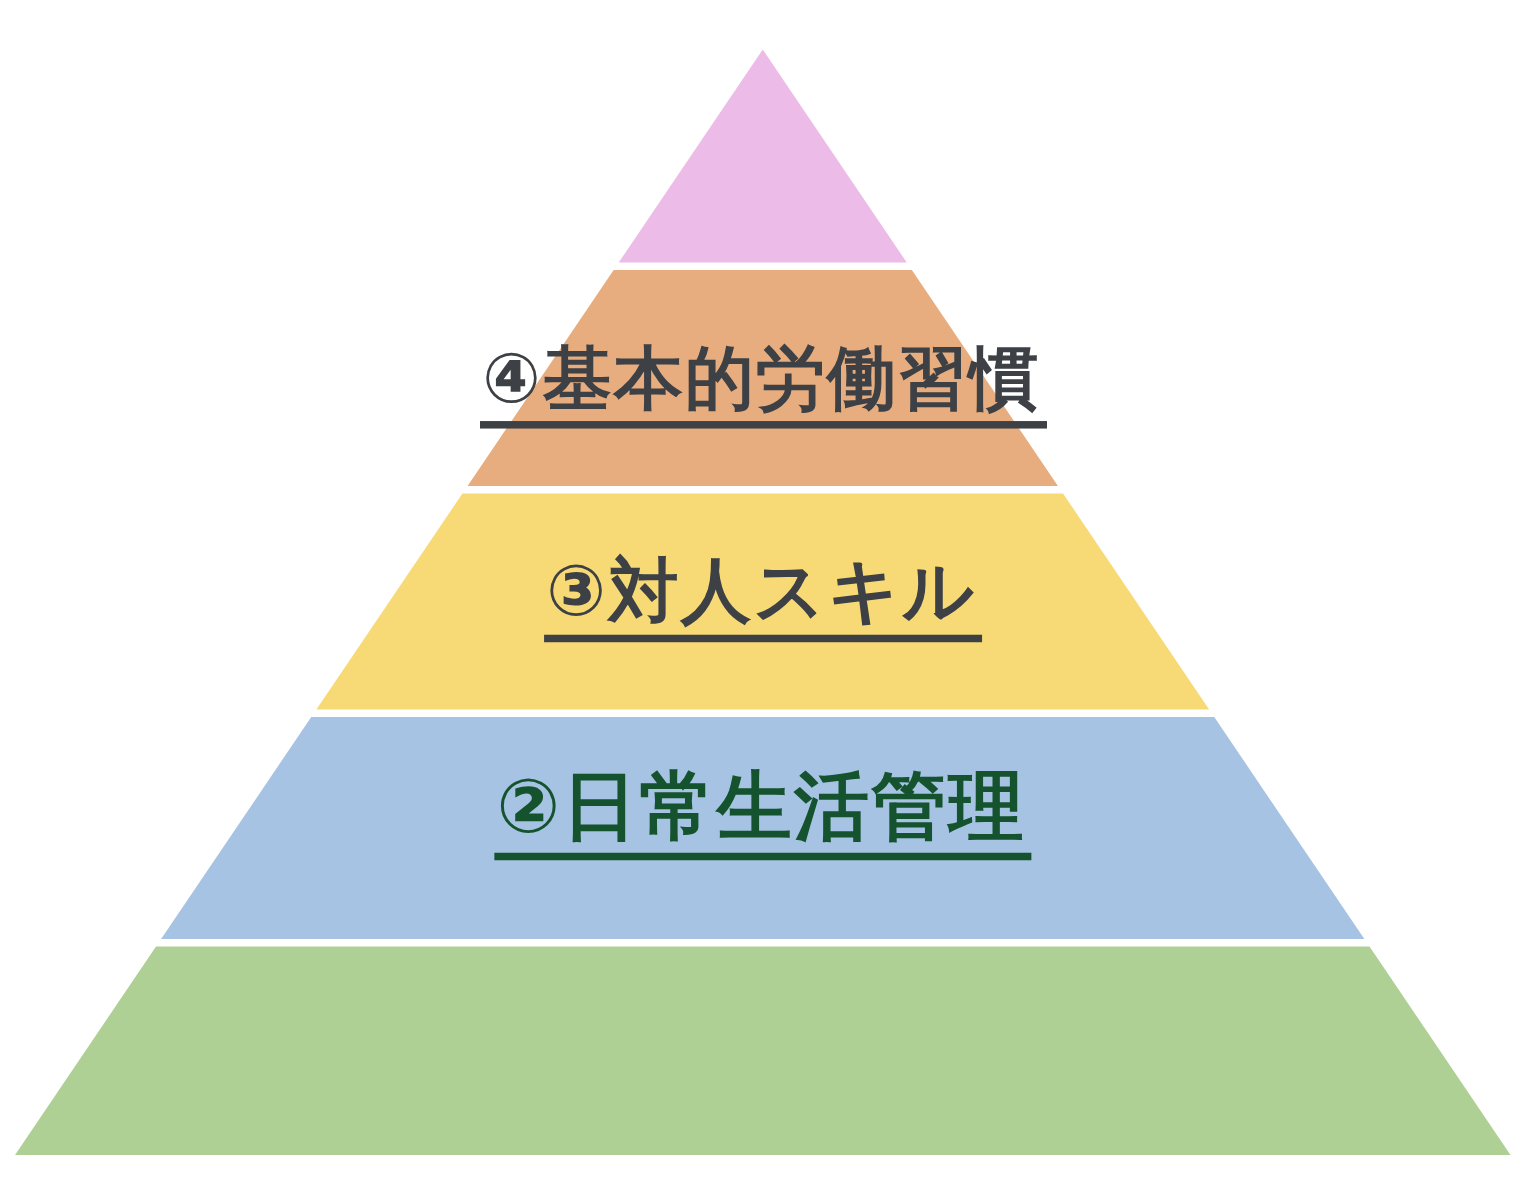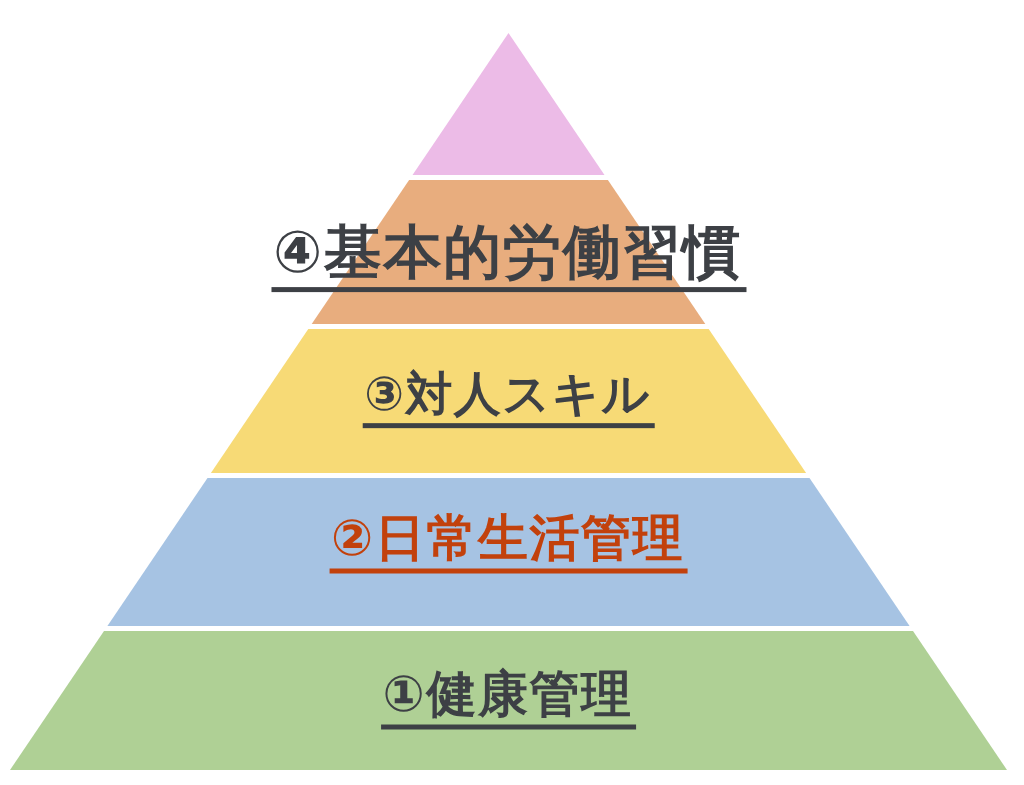--- a/index.html
+++ b/index.html
@@ -28,21 +28,21 @@
     letter-spacing: 0.03em;
     line-height: 1.1;
     z-index: 2;
   }
   .label .ul {
     display: inline-block;
     padding: 0 4px 3px 2px;
     border-bottom: 5px solid currentColor;
   }
   .f0 { font-size: 42px; }
-  .f1 { font-size: 58px; }
+  .f1 { font-size: 46px; }
   .f2 { font-size: 47px; }
   .f3 { font-size: 50px; }
   .f4 { font-size: 50px; }
 </style>
 </head>
 <body>
 
 <div class="stage" style="background: rgb(255, 255, 255);">
   <svg id="pyramid-svg" width="1024" height="785" viewBox="0 0 1024 785">
       <polygon points="508.5,33.0 508.5,33.0 604.5,175.0 412.5,175.0" fill="#ecbbe7"></polygon>
@@ -51,19 +51,16 @@
       <polygon points="207.5,478.0 809.5,478.0 909.6,626.0 107.4,626.0" fill="#a6c3e3"></polygon>
       <polygon points="104.0,631.0 913.0,631.0 1007.0,770.0 10.0,770.0" fill="#afd095"></polygon>
     </svg>
 
   <div class="label f1" style="left: 508.5px; top: 256px; color: rgb(61, 64, 69);">
     <span class="ul">④基本的労働習慣</span>
   </div>
   <div class="label f2" style="left: 508.5px; top: 398px; color: rgb(61, 64, 69);">
     <span class="ul">③対人スキル</span>
   </div>
-  <div class="label f3" style="left: 508.5px; top: 542px; color: #c2410c;">
+  <div class="label f3" style="left: 508.5px; top: 542px; color: #14532d;">
     <span class="ul">②日常生活管理</span>
-  </div>
-  <div class="label f4" style="left: 508.5px; top: 697.5px; color: rgb(61, 64, 69);">
-    <span class="ul">①健康管理</span>
   </div>
 </div>
 
 </body></html>

